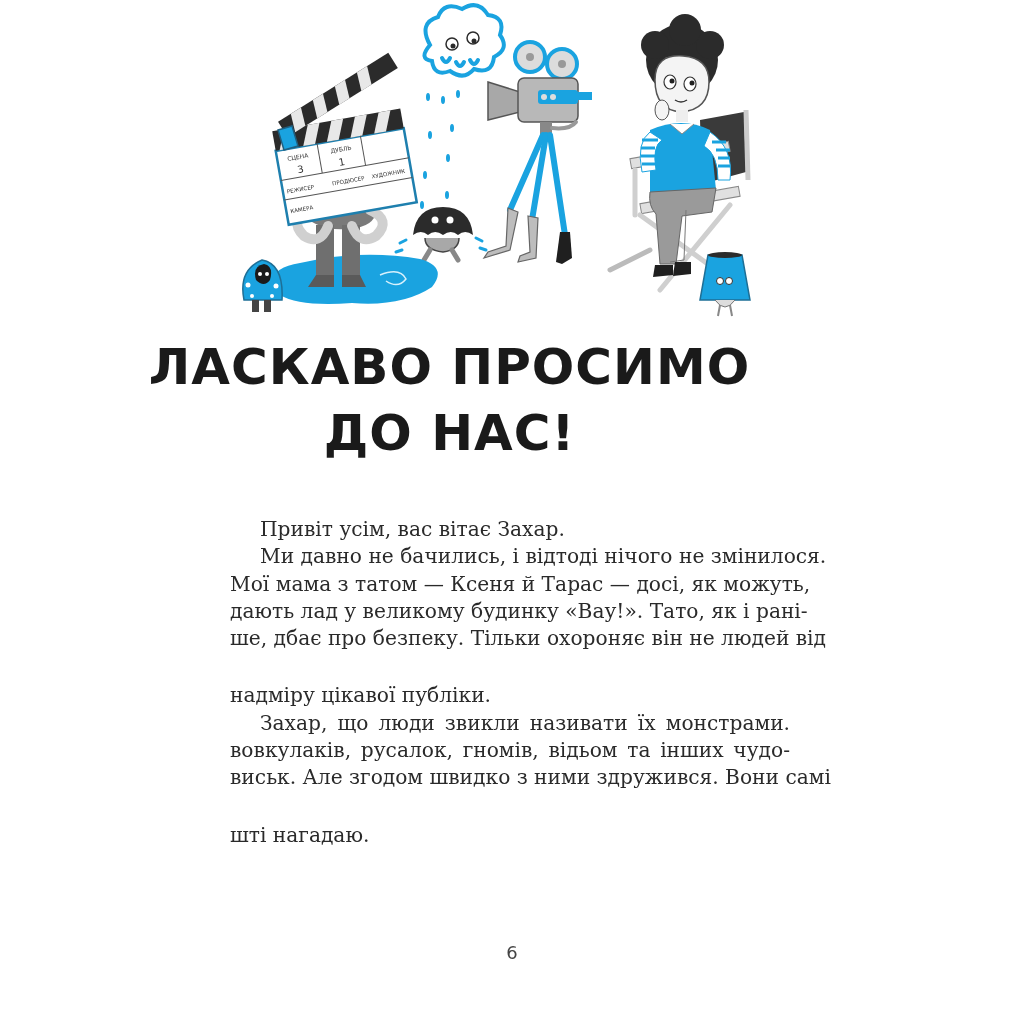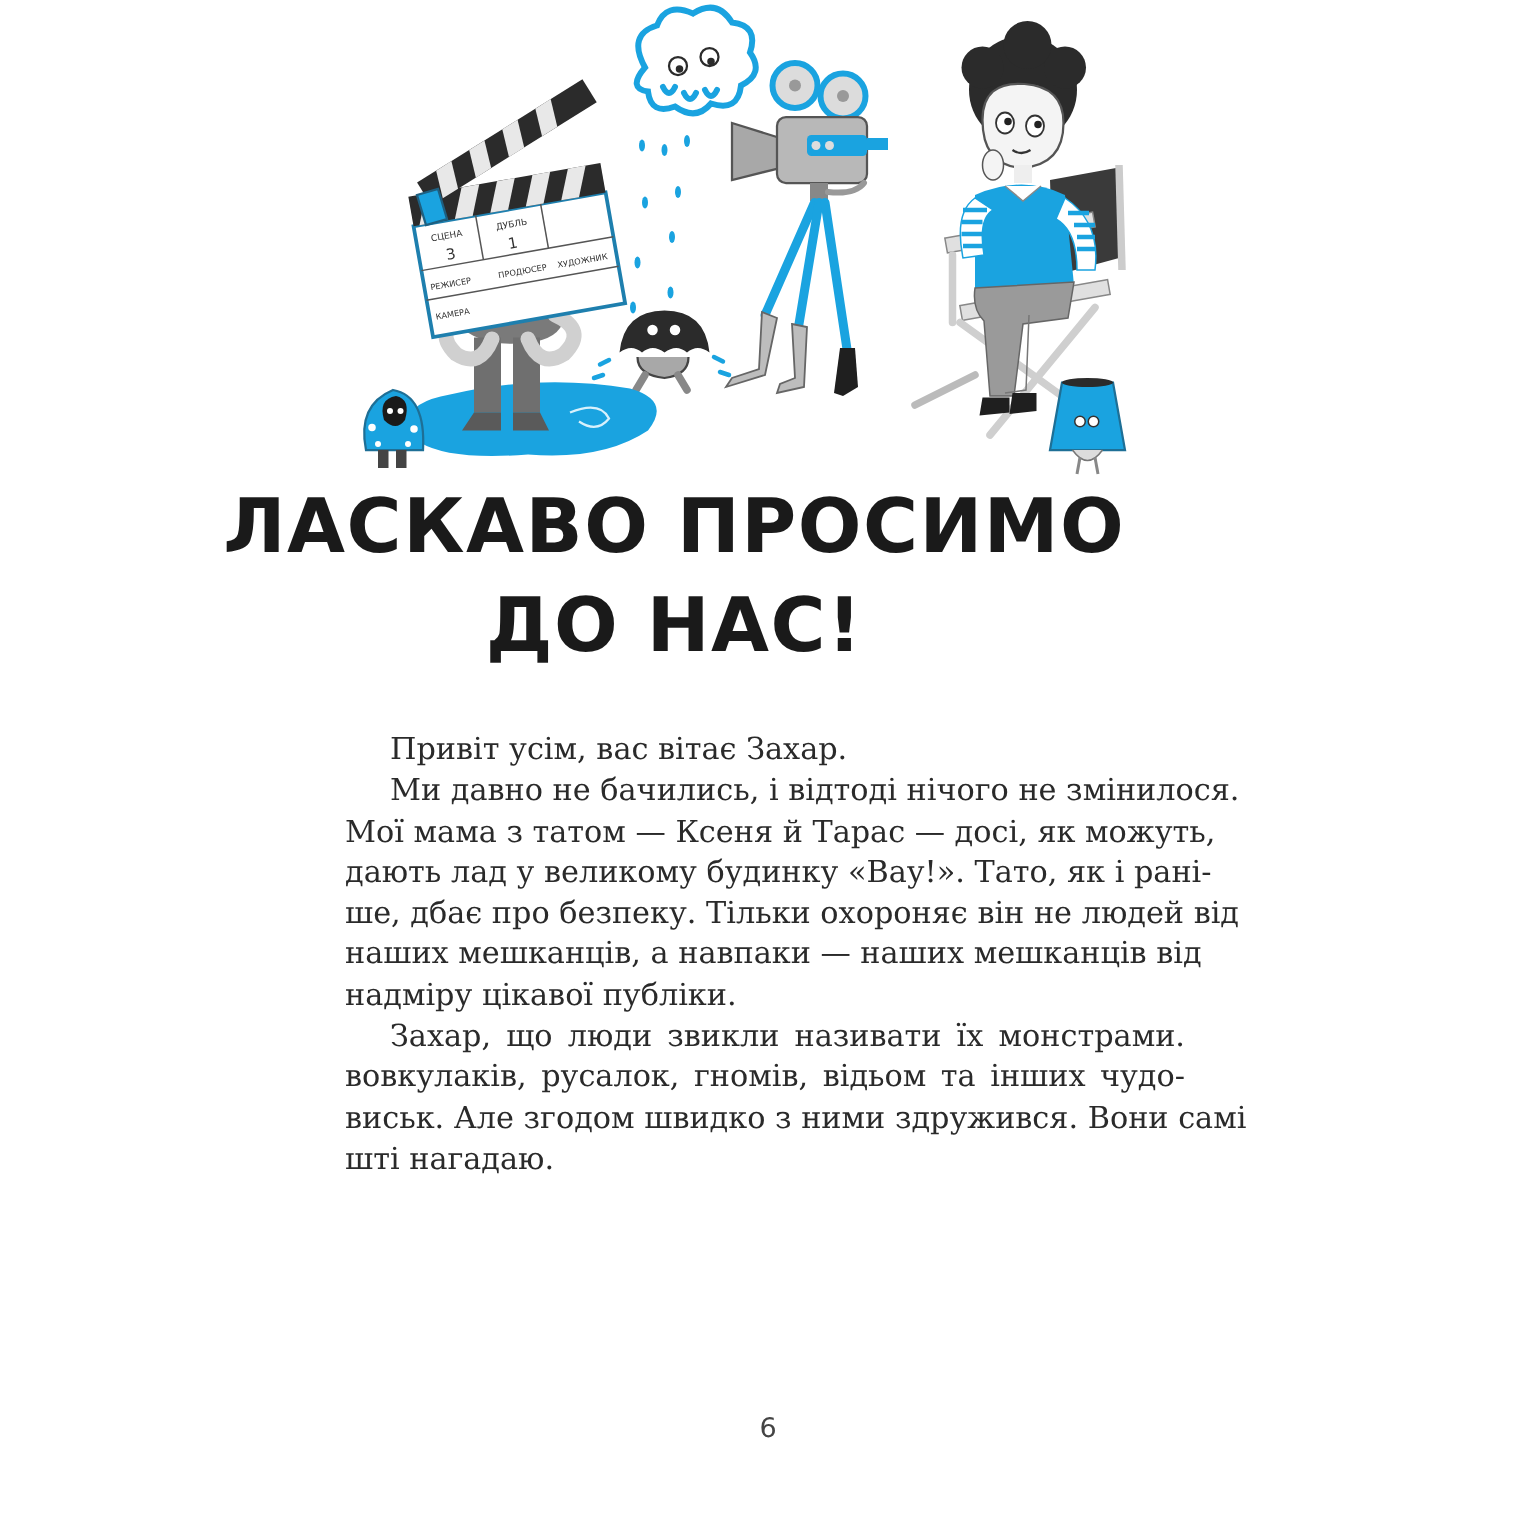--- a/index.html
+++ b/index.html
@@ -1,40 +1,40 @@
 <!DOCTYPE html>
 <html><head>
 <meta charset="utf-8">
 <style>
   html, body { margin: 0; padding: 0; background: #ffffff; }
   body { width: 1024px; height: 1024px; position: relative; overflow: hidden; }
   .page { position: absolute; left: 0; top: 0; width: 1024px; height: 1024px; background: #fff; }
   .illustration { position: absolute; left: 230px; top: 0; width: 570px; height: 330px; }
   .illustration svg { width: 570px; height: 330px; display: block; }
   .title {
-    position: absolute; left: 0; width: 899px; top: 318px;
+    position: absolute; left: 0; width: 899px; top: 334px;
     text-align: center;
     font-family: "DejaVu Sans", sans-serif;
     font-weight: bold;
     font-size: 50px;
     line-height: 66px;
     letter-spacing: 1px;
     color: #1a1a1a;
   }
   .title span { display: block; }
   .body-text {
     position: absolute; left: 230px; top: 486px; width: 560px;
     font-family: "DejaVu Serif", serif;
     font-size: 20.2px;
     line-height: 27.3px;
     color: #2a2a2a;
     text-align: justify;
   }
   .body-text .line { display: block; white-space: nowrap; text-align: justify; text-align-last: justify; height: 27.3px; }
-  .body-text .line.last { text-align-last: left; }
+  .body-text .line.last { text-align-last: left; margin-top: 30px; }
   .body-text .line.indent { padding-left: 30px; }
   .page-number {
     position: absolute; left: 0; width: 1024px; top: 942px;
     text-align: center;
     font-family: "DejaVu Sans", sans-serif;
     font-size: 18px;
     color: #444;
   }
 </style>
 </head>
@@ -220,21 +220,20 @@
     <span>ЛАСКАВО ПРОСИМО</span>
     <span>ДО НАС!</span>
   </div>
 
   <div class="body-text">
     <span class="line indent last">Привіт усім, вас вітає Захар.</span>
     <span class="line indent">Ми давно не бачились, і відтоді нічого не змінилося.</span>
     <span class="line">Мої мама з татом — Ксеня й Тарас — досі, як можуть,</span>
     <span class="line">дають лад у великому будинку «Вау!». Тато, як і рані-</span>
     <span class="line">ше, дбає про безпеку. Тільки охороняє він не людей від</span>
-    <span class="line">наших мешканців, а навпаки — наших мешканців від</span>
     <span class="line last">надміру цікавої публіки.</span>
     <span class="line indent">Захар, що люди звикли називати їх монстрами.</span>
     <span class="line">вовкулаків, русалок, гномів, відьом та інших чудо-</span>
     <span class="line">виськ. Але згодом швидко з ними здружився. Вони самі</span>
     <span class="line last">шті нагадаю.</span>
   </div>
 
   <div class="page-number">6</div>
 </div>
 

